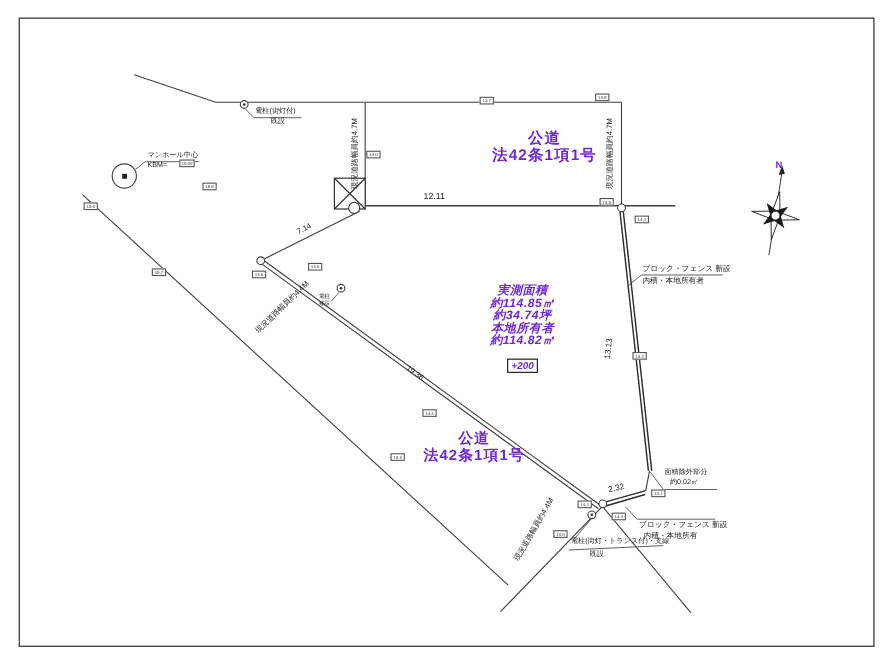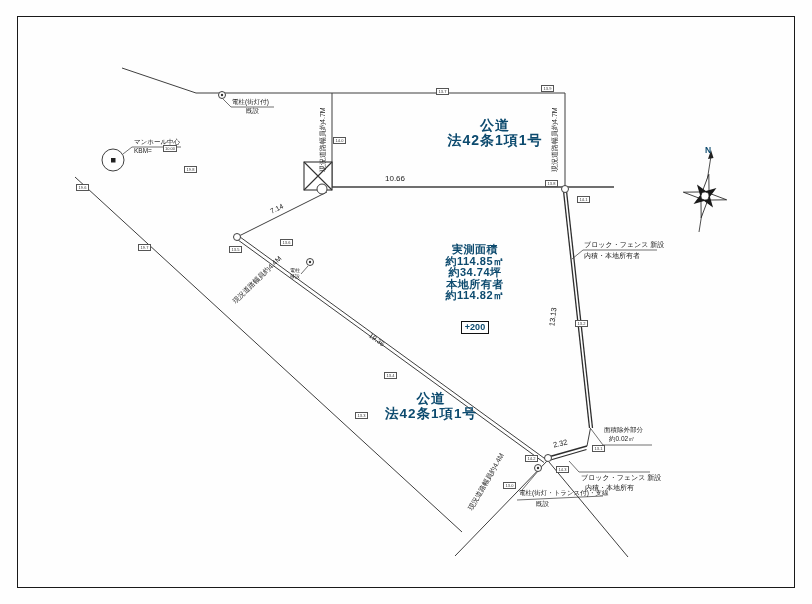--- a/index.html
+++ b/index.html
@@ -1,31 +1,31 @@
 <!DOCTYPE html>
 <html><head>
 <meta charset="utf-8">
 <style>
   html,body{margin:0;padding:0;background:#fff;}
   #canvas{position:relative;width:812px;height:604px;background:#fefefe;overflow:hidden;
           font-family:"Liberation Sans","DejaVu Sans",sans-serif;color:#111;}
   #frame{position:absolute;left:17px;top:16px;right:17px;bottom:16px;border:1.5px solid #1a1a1a;}
-  .t{position:absolute;white-space:nowrap;color:#0c4a6e;line-height:1.05;}
+  .t{position:absolute;white-space:nowrap;color:#6d28d9;line-height:1.05;}
   .tc{text-align:center;}
   .b{font-weight:bold;}
   .roadtxt{font-size:14px;font-weight:bold;letter-spacing:1px;}
   .parceltxt{font-size:11px;font-weight:bold;letter-spacing:0.5px;}
   .dim{font-size:7.5px;color:#222;}
   .rw{font-size:7px;color:#222;width:92px;text-align:center;}
   .ann{font-size:6.5px;color:#1a1a1a;}
   .ann2{font-size:5px;color:#1a1a1a;}
   .mk{position:absolute;background:#fff;border:0.6px solid #555;font-size:4px;line-height:5px;
       color:#333;padding:0 1px;min-width:9px;text-align:center;}
   .bench{display:inline-block;border:1px solid #111;font-size:9px;font-weight:bold;
-         padding:0 3px;line-height:11px;margin-top:19px;}
+         padding:0 3px;line-height:11px;margin-top:9px;}
   svg{position:absolute;left:0;top:0;}
 </style>
 </head>
 <body>
 
 <div id="canvas">
   <div id="frame"></div>
 
   <svg width="812" height="604" viewBox="0 0 812 604">
     <g stroke="#3f3f3f" stroke-width="1" fill="none">
@@ -101,30 +101,30 @@
         <circle cx="27" cy="56" r="4" fill="#fff" stroke="#222" stroke-width="0.8"></circle>
       </g>
     </g>
   </svg>
 
   <div class="t tc roadtxt" style="left:460px;top:118px;width:70px;">公道</div>
   <div class="t tc roadtxt" style="left:428px;top:133px;width:134px;">法42条1項1号</div>
   <div class="t tc roadtxt" style="left:400px;top:392px;width:62px;font-size:13.5px;">公道</div>
   <div class="t tc roadtxt" style="left:368px;top:407px;width:126px;font-size:13.5px;">法42条1項1号</div>
 
-  <div class="t tc" style="left:420px;top:244px;width:110px;">
+  <div class="t tc" style="left:420px;top:259px;width:110px;font-style:italic;">
     <div class="parceltxt">実測面積</div>
     <div class="parceltxt">約114.85㎡</div>
     <div class="parceltxt">約34.74坪</div>
     <div class="parceltxt">本地所有者</div>
     <div class="parceltxt">約114.82㎡</div>
     <div><span class="bench">+200</span></div>
   </div>
 
-  <div class="t dim" style="left:385px;top:175px;font-size:8px;">10.66</div>
+  <div class="t dim" style="left:385px;top:175px;font-size:8px;">12.11</div>
   <div class="t dim" style="left:544px;top:313px;transform:rotate(-83deg);">13.13</div>
   <div class="t dim" style="left:553px;top:440px;transform:rotate(-13deg);">2.32</div>
   <div class="t dim" style="left:270px;top:205px;transform:rotate(-27deg);font-size:7px;">7.14</div>
   <div class="t dim" style="left:368px;top:336px;transform:rotate(36deg);font-size:7px;">19.36</div>
 
   <div class="t rw" style="left:277px;top:136px;transform:rotate(-90deg);">現況道路幅員約4.7M</div>
   <div class="t rw" style="left:509px;top:136px;transform:rotate(-90deg);">現況道路幅員約4.7M</div>
   <div class="t rw" style="left:211px;top:276px;transform:rotate(-44deg);">現況道路幅員約4.4M</div>
   <div class="t rw" style="left:440px;top:478px;transform:rotate(-60deg);">現況道路幅員約4.4M</div>
 

